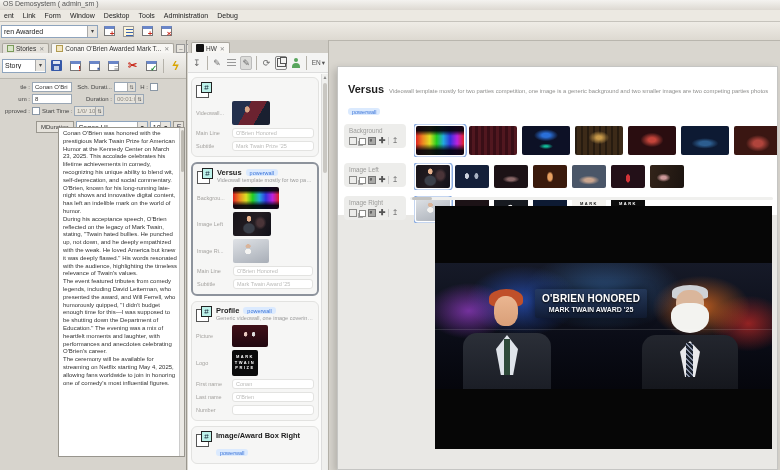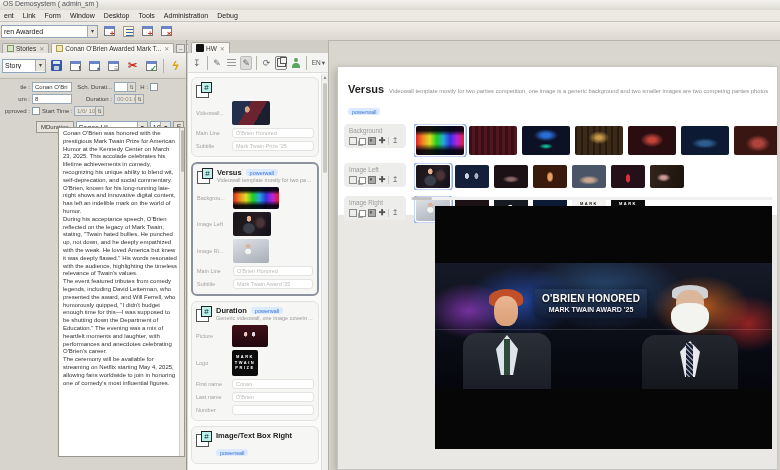--- a/index.html
+++ b/index.html
@@ -411,21 +411,21 @@
         </div>
     </div>
 
     <div class="card">
       <div class="card-head">
         <div class="tpl-ico">
             <span class="fg">#</span>
           </div>
         <div style="min-width:0">
           <div class="card-title-row">
-            <span class="card-title">Duration</span>
+            <span class="card-title">Profile</span>
             <span class="badge">powerwall</span>
           </div>
           <div class="card-desc">Generic videowall, one image covering whole ...</div>
         </div>
       </div>
       <div class="cfield">
           <span class="clab">Picture</span>
           <span class="cthumb g-redcarpet" style="width:36px;height:22px"></span>
         </div>
       <div class="cfield">
@@ -450,21 +450,21 @@
         </div>
     </div>
 
     <div class="card">
       <div class="card-head">
         <div class="tpl-ico">
             <span class="fg">#</span>
           </div>
         <div style="min-width:0">
           <div class="card-title-row" style="flex-wrap:wrap">
-            <span class="card-title">Image/Text Box Right</span>
+            <span class="card-title">Image/Award Box Right</span>
           </div>
           <span class="badge">powerwall</span>
         </div>
       </div>
     </div>
 
   </div>
   <div class="midscroll">
     <div class="up">▲</div>
     <div class="thumb"></div>

